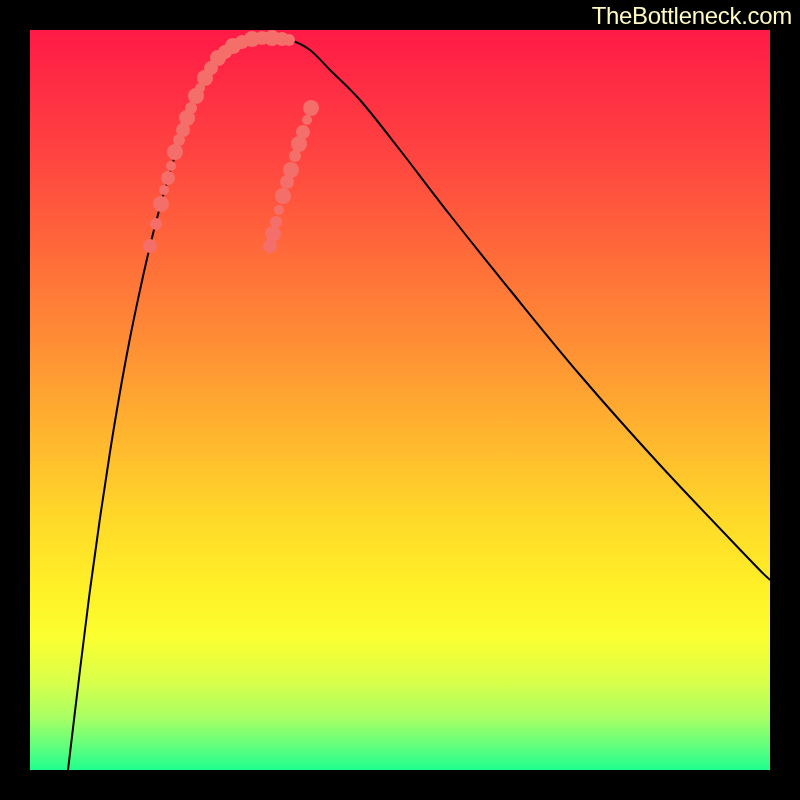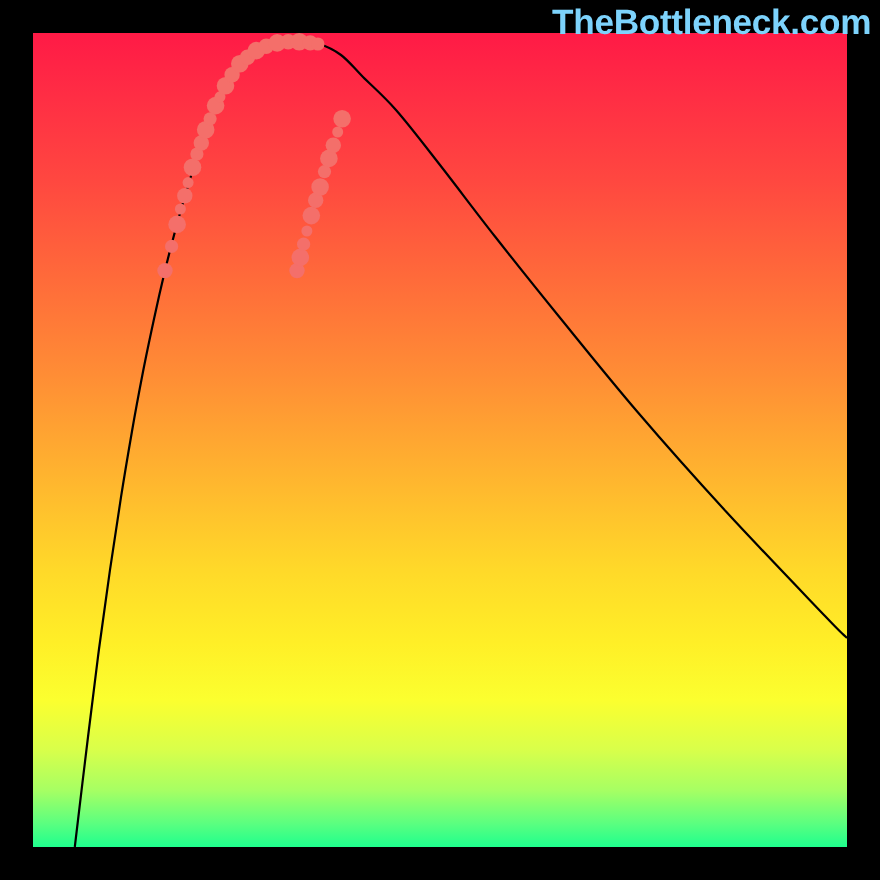--- a/index.html
+++ b/index.html
@@ -14,23 +14,23 @@
   .frame {
     position: relative;
     width: 800px;
     height: 800px;
     background: #000;
   }
   .watermark {
     position: absolute;
     top: 2px;
     right: 8px;
-    color: #7dd3fc;
-    font-size: 32px;
-    font-weight: 700;
+    color: #fef9c3;
+    font-size: 24px;
+    font-weight: 400;
     letter-spacing: -0.3px;
     z-index: 10;
   }
   .plot-area {
     position: absolute;
     left: 30px;
     top: 30px;
     width: 740px;
     height: 740px;
     overflow: hidden;

